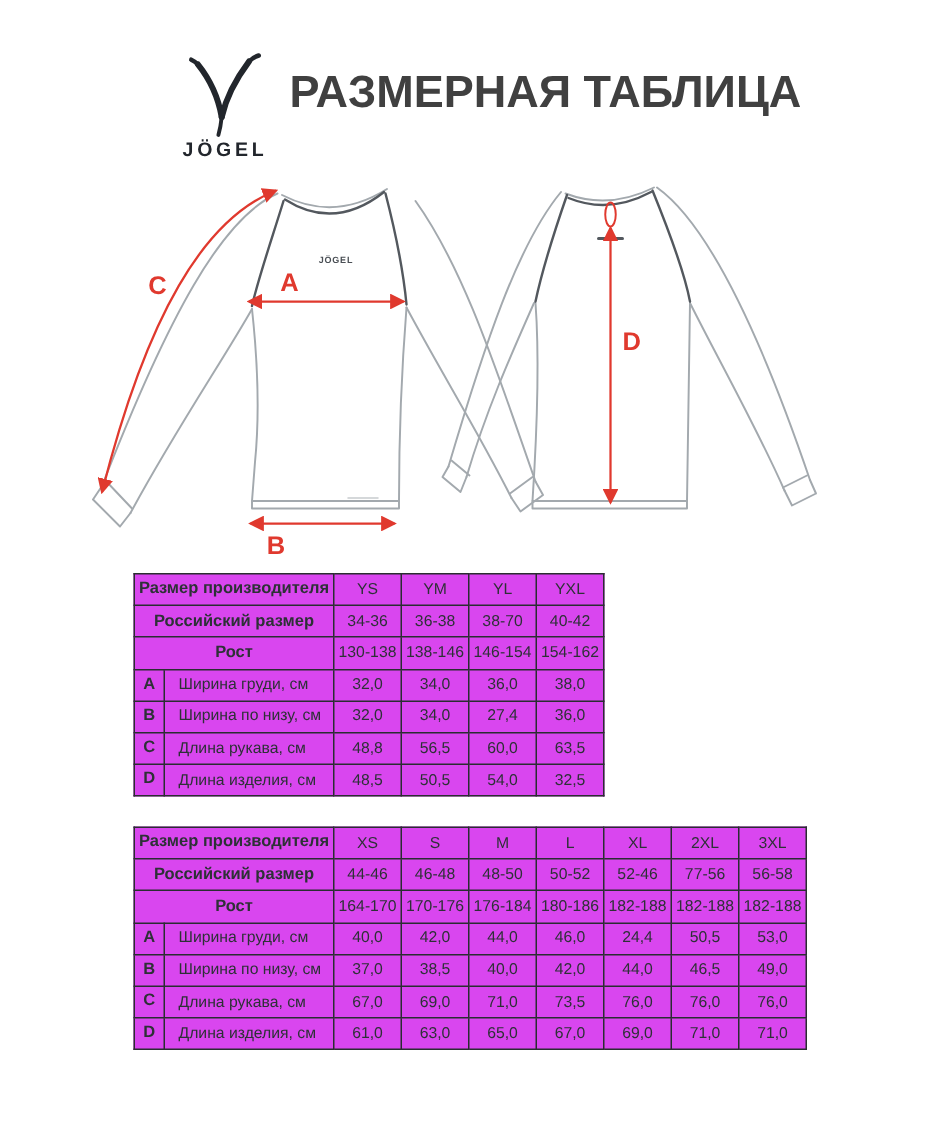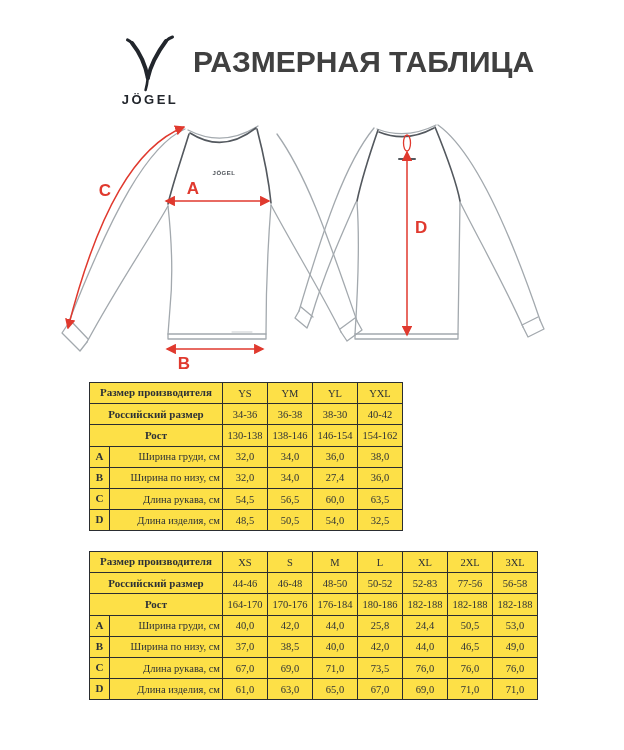--- a/index.html
+++ b/index.html
@@ -9,24 +9,24 @@
   
   .brand{position:absolute;left:110px;top:30px;width:84px;height:78px;}
   .page-title{position:absolute;left:193px;top:45px;width:420px;
               font-size:30px;font-weight:bold;letter-spacing:0px;color:#404040;white-space:nowrap;}
 
   
   .diagram{position:absolute;left:0;top:118px;width:624px;height:262px;}
 
   
   table.size{position:absolute;border-collapse:collapse;table-layout:fixed;
-             font-size:10.5px;color:#2d3136;background:#fde047;font-family:Liberation Serif, serif;}
+             font-size:10.5px;color:#2d3136;background:#d946ef;}
   table.size td{border:1.5px solid #2a2d31;height:20.2px;padding:0 2px;
                 text-align:center;vertical-align:middle;line-height:1.05;}
-  table.size td.lbl{text-align:right;padding-left:9px;}
+  table.size td.lbl{text-align:left;padding-left:9px;}
   table.size td.hdr{font-weight:bold;font-size:11px;}
   table.size td.letter{font-weight:bold;font-size:11px;}
   .t-youth{left:89px;top:382px;width:313px;}
   .t-adult{left:89px;top:551px;width:448px;}
   col.c-letter{width:20px;} col.c-label{width:113px;} col.c-val{width:45px;}
 </style>
 </head>
 <body>
 
 <div class="page">
@@ -119,21 +119,21 @@
         <td colspan="2" class="hdr">Размер производителя</td>
         <td>YS</td>
         <td>YM</td>
         <td>YL</td>
         <td>YXL</td>
       </tr>
       <tr>
         <td colspan="2" class="hdr">Российский размер</td>
         <td>34-36</td>
         <td>36-38</td>
-        <td>38-30</td>
+        <td>38-70</td>
         <td>40-42</td>
       </tr>
       <tr>
         <td colspan="2" class="hdr">Рост</td>
         <td>130-138</td>
         <td>138-146</td>
         <td>146-154</td>
         <td>154-162</td>
       </tr>
       <tr>
@@ -148,21 +148,21 @@
         <td class="letter">B</td>
         <td class="lbl">Ширина по низу, см</td>
         <td>32,0</td>
         <td>34,0</td>
         <td>27,4</td>
         <td>36,0</td>
       </tr>
       <tr>
         <td class="letter">C</td>
         <td class="lbl">Длина рукава, см</td>
-        <td>54,5</td>
+        <td>48,8</td>
         <td>56,5</td>
         <td>60,0</td>
         <td>63,5</td>
       </tr>
       <tr>
         <td class="letter">D</td>
         <td class="lbl">Длина изделия, см</td>
         <td>48,5</td>
         <td>50,5</td>
         <td>54,0</td>
@@ -193,41 +193,41 @@
         <td>XL</td>
         <td>2XL</td>
         <td>3XL</td>
       </tr>
       <tr>
         <td colspan="2" class="hdr">Российский размер</td>
         <td>44-46</td>
         <td>46-48</td>
         <td>48-50</td>
         <td>50-52</td>
-        <td>52-83</td>
+        <td>52-46</td>
         <td>77-56</td>
         <td>56-58</td>
       </tr>
       <tr>
         <td colspan="2" class="hdr">Рост</td>
         <td>164-170</td>
         <td>170-176</td>
         <td>176-184</td>
         <td>180-186</td>
         <td>182-188</td>
         <td>182-188</td>
         <td>182-188</td>
       </tr>
       <tr>
         <td class="letter">A</td>
         <td class="lbl">Ширина груди, см</td>
         <td>40,0</td>
         <td>42,0</td>
         <td>44,0</td>
-        <td>25,8</td>
+        <td>46,0</td>
         <td>24,4</td>
         <td>50,5</td>
         <td>53,0</td>
       </tr>
       <tr>
         <td class="letter">B</td>
         <td class="lbl">Ширина по низу, см</td>
         <td>37,0</td>
         <td>38,5</td>
         <td>40,0</td>

